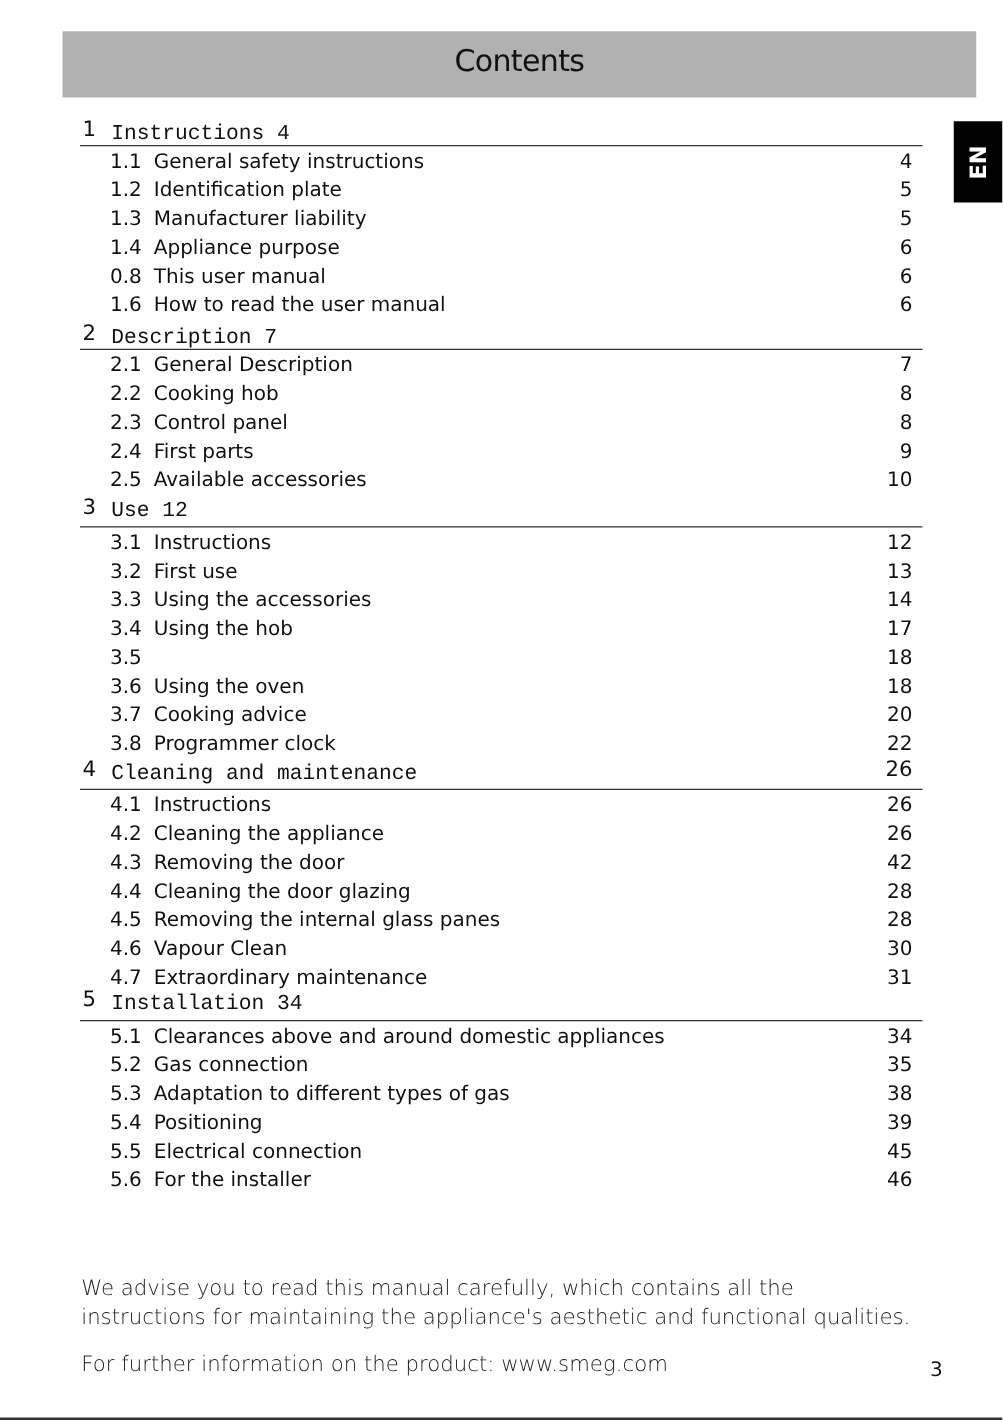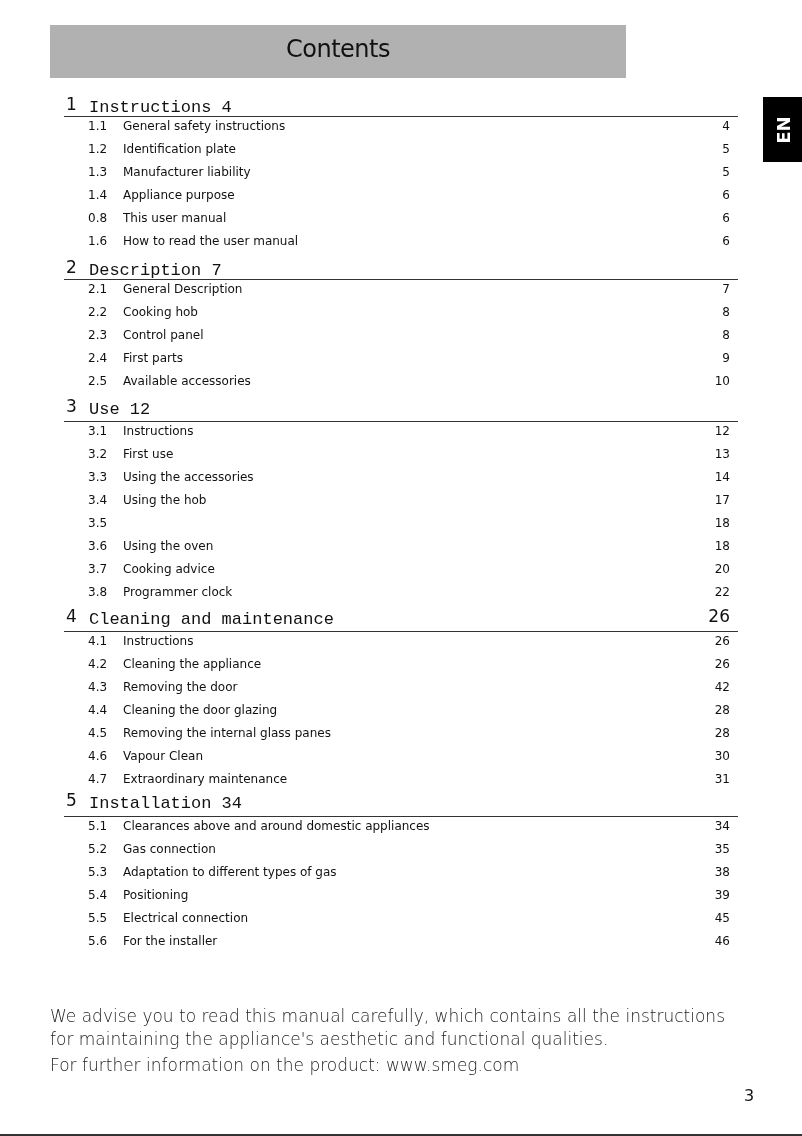--- a/index.html
+++ b/index.html
@@ -1,38 +1,38 @@
 <!DOCTYPE html>
 <html><head>
 <meta charset="utf-8">
 <style>
   html, body { margin:0; padding:0; background:#ffffff; }
   body { width:802px; height:1136px; position:relative; overflow:hidden;
          font-family:"DejaVu Sans", sans-serif; color:#111; }
-  .header { position:absolute; left:50px; top:25px; width:576px; height:53px;
+  .header { position:absolute; left:50px; top:25px; width:731px; height:53px;
             background:#b1b1b1; }
   .header-title { position:absolute; left:0; right:0; top:10px; text-align:center;
                   font-size:24px; letter-spacing:-0.5px; }
   .lang-tab { position:absolute; left:763px; top:97px; width:39px; height:65px; background:#000; }
   .lang-tab span { position:absolute; left:50%; top:50%; transform:translate(-50%,-50%) rotate(-90deg);
                    color:#fff; font-weight:bold; font-size:18px; }
   .toc { position:absolute; left:0; top:0; width:802px; }
   .sec { position:absolute; left:66px; width:672px; }
   .sec-head { height:22px; font-size:17px; position:relative; }
   .sec-head .num { position:absolute; left:0; top:0; }
   .sec-head .title { position:absolute; left:23px; top:4px;font-family:Liberation Mono, monospace; }
   .sec-head .page { position:absolute; right:8px; top:0; }
   .sec-rule { height:0; border-top:1px solid #333; margin-left:-2px; margin-right:0; }
-  .row { position:relative; height:23px; font-size:12px; }
+  .row { position:relative; height:23px; font-size:16px; }
   .row .rnum { position:absolute; left:22px; top:2px; }
   .row .rtitle { position:absolute; left:57px; top:2px; }
   .row .rpage { position:absolute; right:8px; top:2px; }
   .footer-text { position:absolute; left:50px; top:1005px; width:700px; font-size:17px;
                  line-height:23px; color:#222; font-weight:300; }
-  .footer-text p { margin:0; }
+  .footer-text p { margin:15px; }
   .footer-text p.info { margin-top:3px; }
   .page-num { position:absolute; left:744px; top:1086px; font-size:16px; }
   .bottom-rule { position:absolute; left:0; right:0; top:1134px; border-top:2px solid #333; }
 </style>
 </head>
 <body>
 
 <div class="header">
   <div class="header-title">Contents</div>
 </div>

